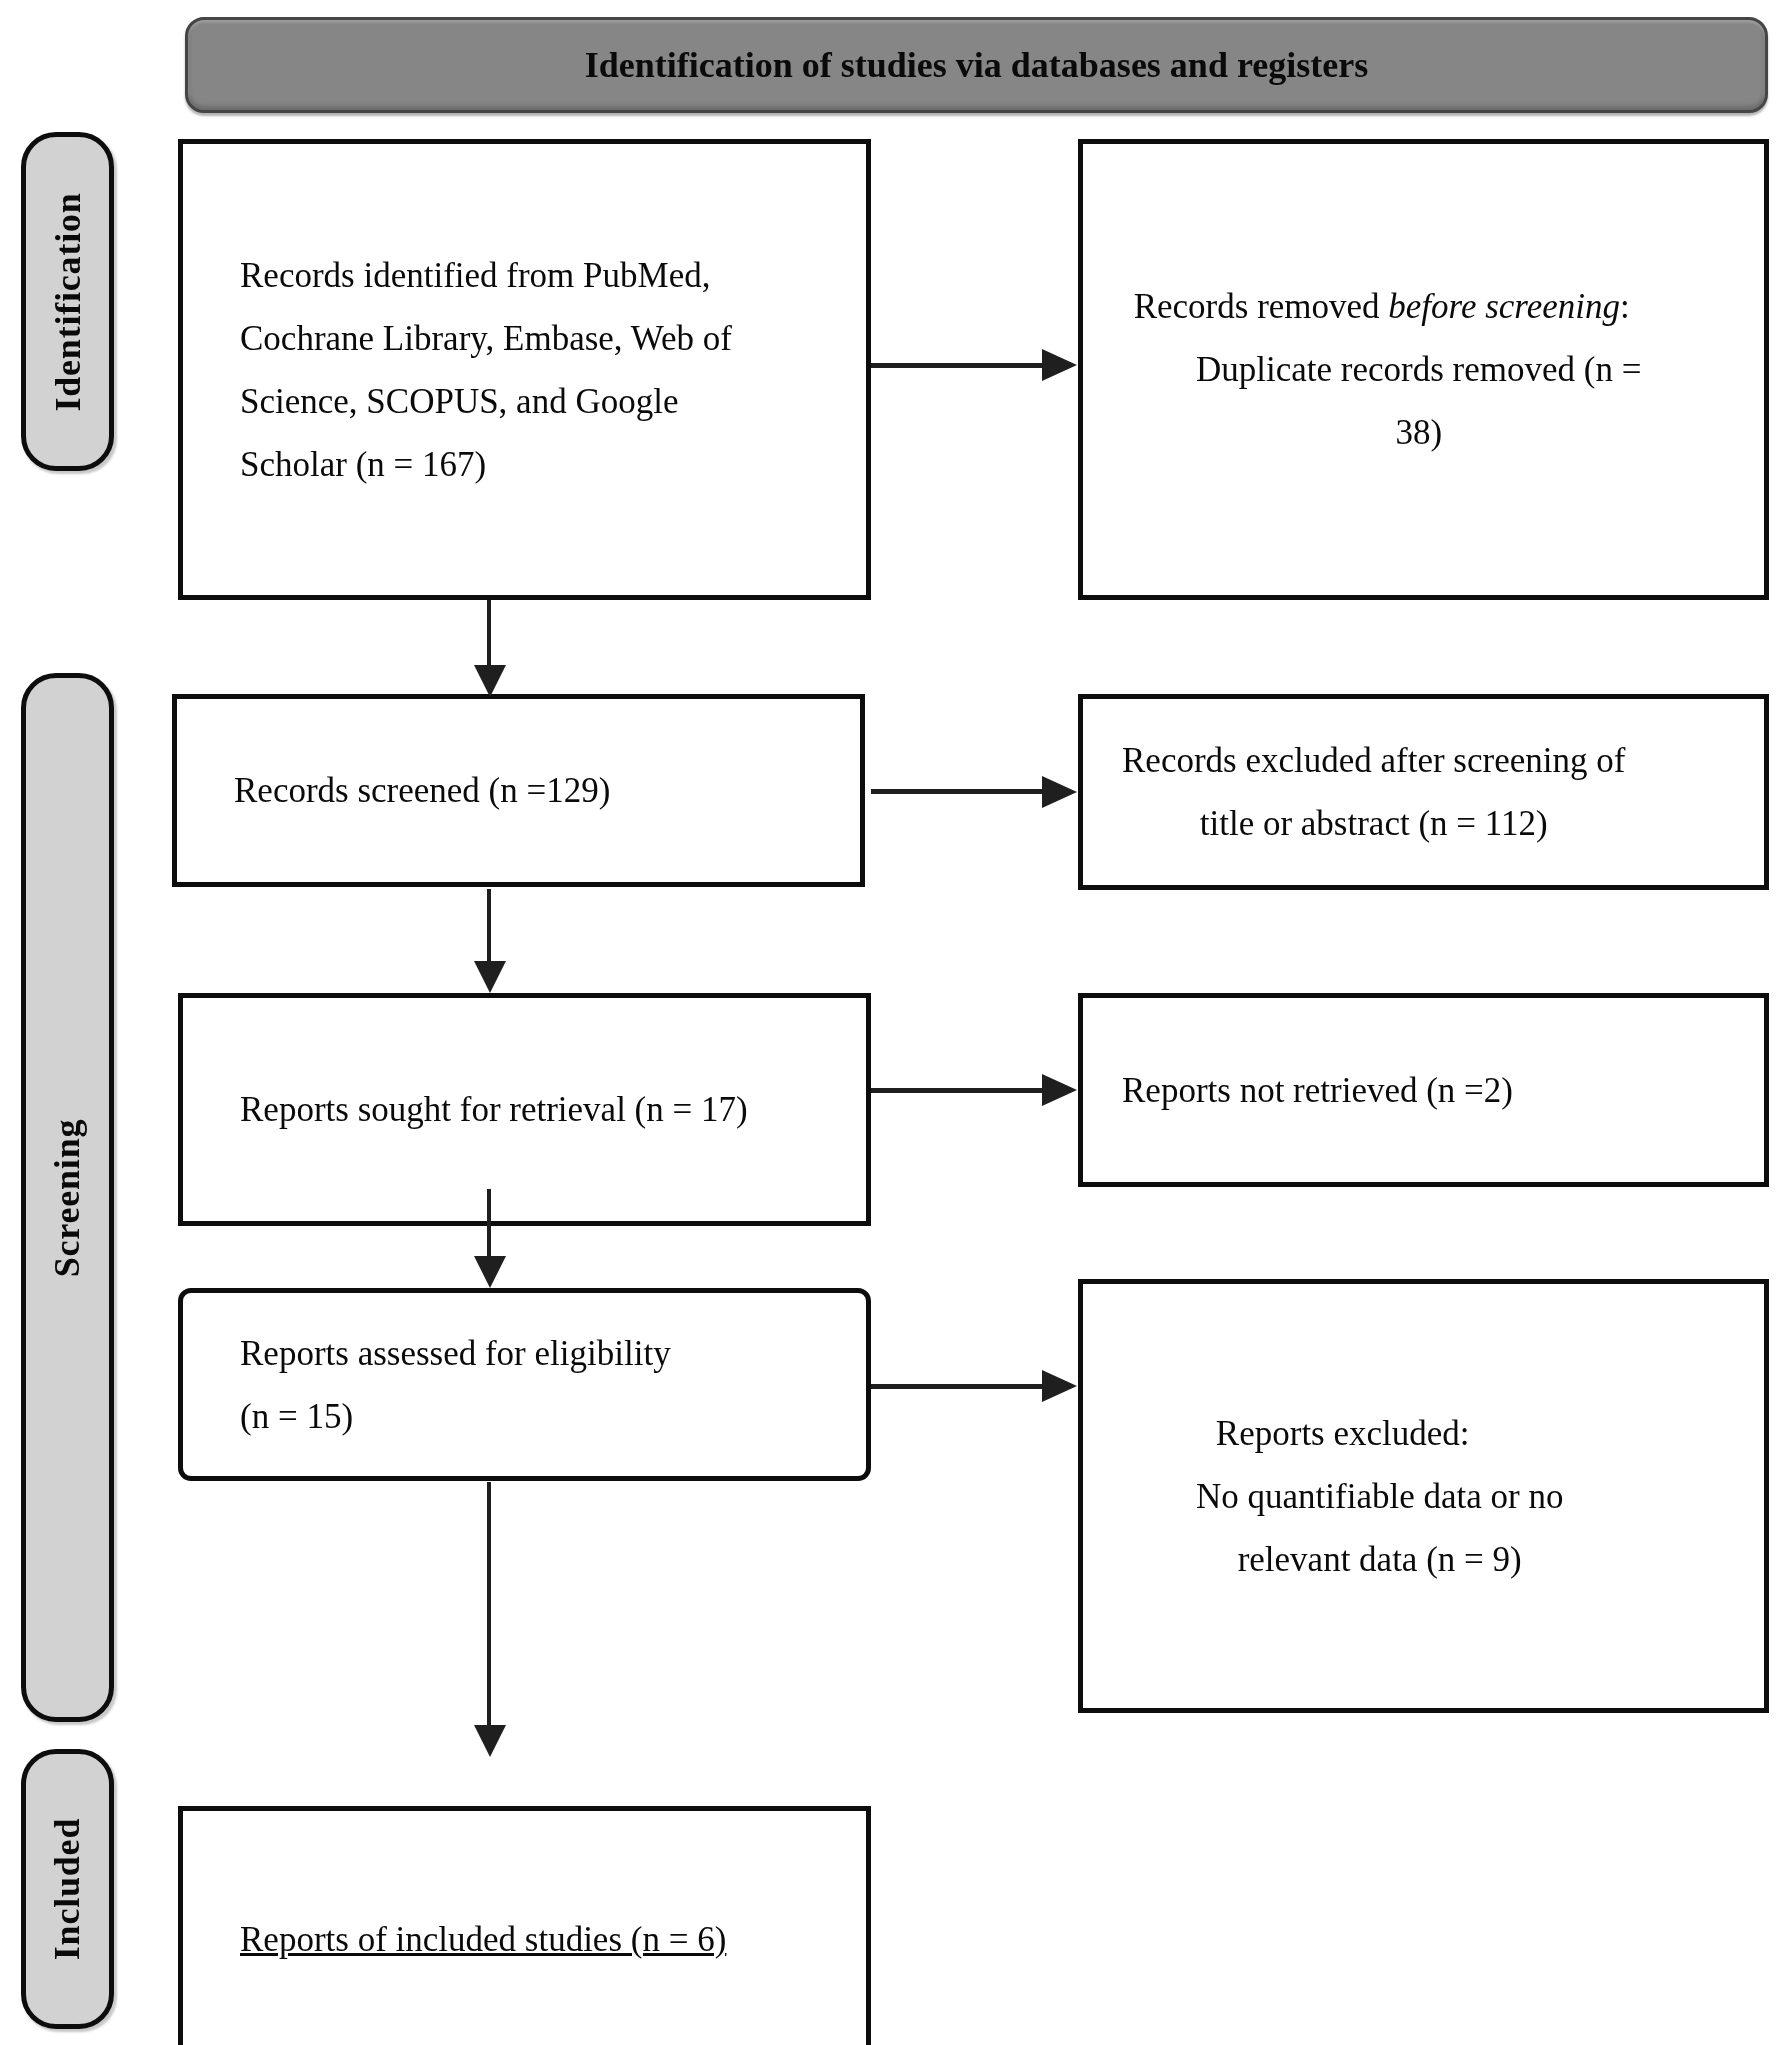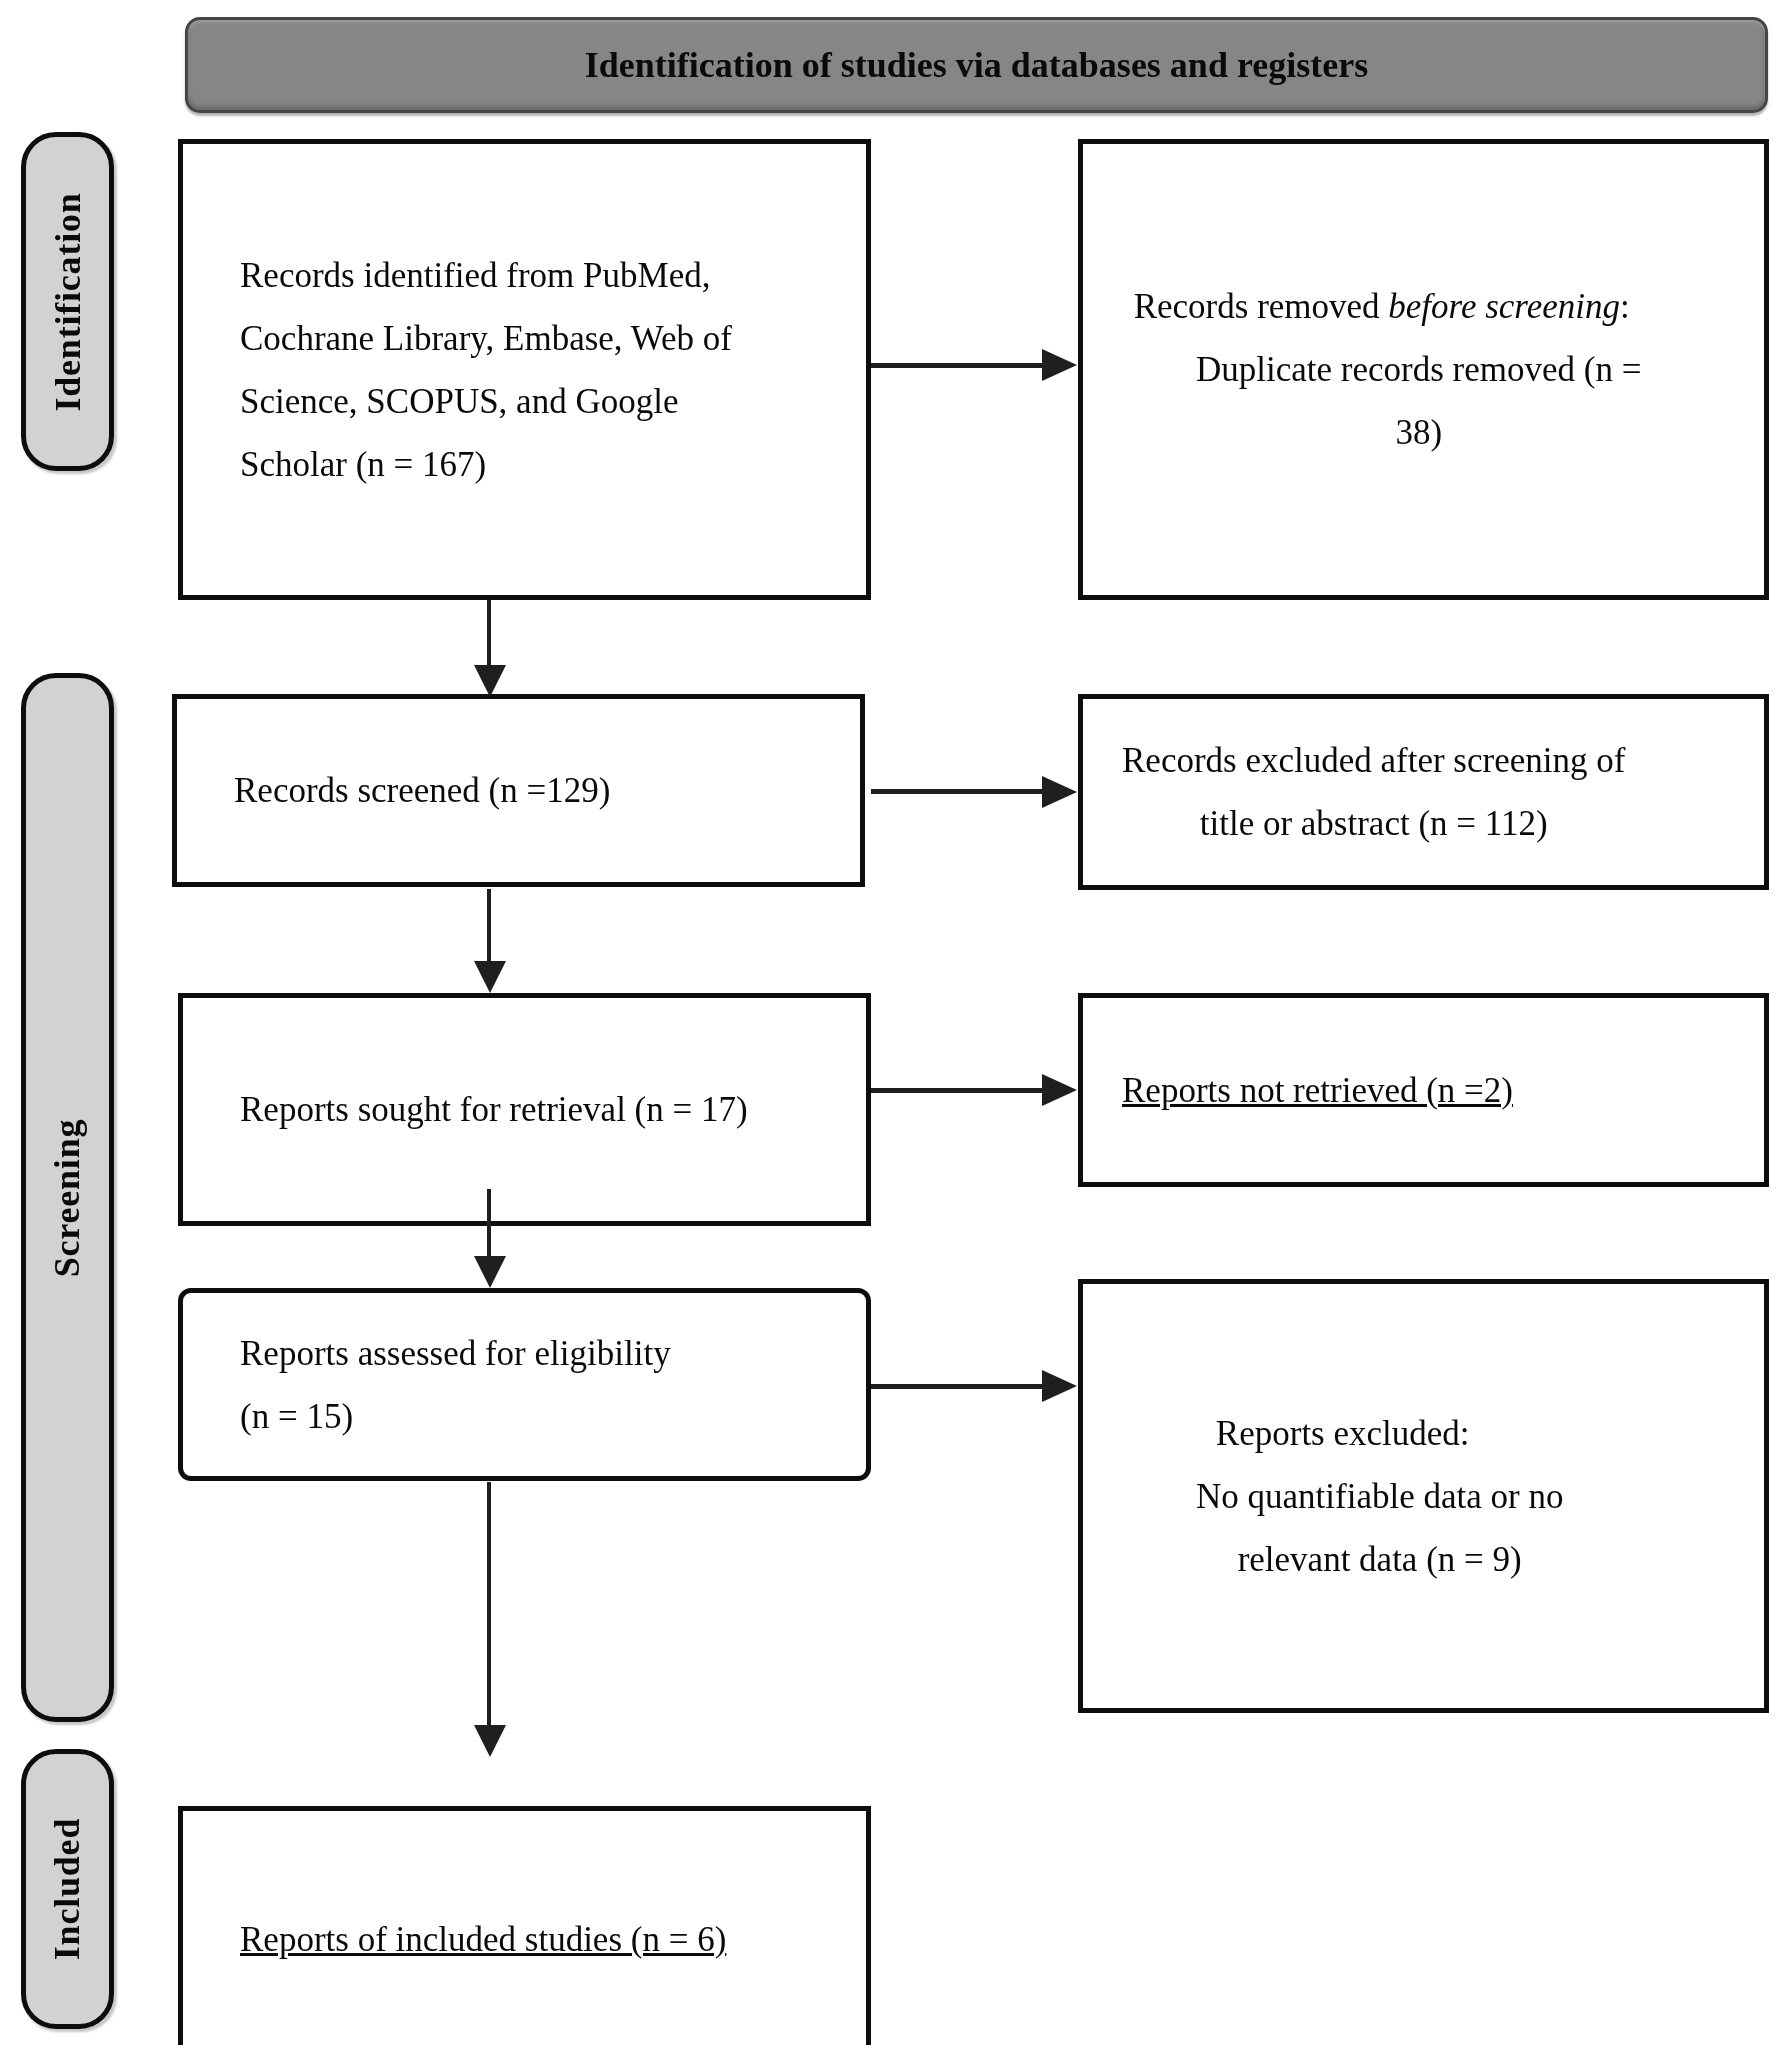--- a/index.html
+++ b/index.html
@@ -94,21 +94,21 @@
     border-top: 16px solid transparent;
     border-bottom: 16px solid transparent;
     border-left: 35px solid var(--arrow-color, #1f1f1f);
   }
 </style>
 </head>
 <body>
 
 <div class="canvas">
 
-  <div class="banner" style="left:185px; top:16.6px; width:1583px; height:96px;">
+  <div class="banner" style="left:185px; top:16.6px; width:1583px; height:96px;border-radius:19px;">
     <span class="banner-text">Identification of studies via databases and registers</span>
   </div>
 
   <div class="stage" style="left:21px; top:132px; width:93px; height:339px;">
     <span class="stage-label">Identification</span>
   </div>
   <div class="stage" style="left:21px; top:673px; width:93px; height:1049px;">
     <span class="stage-label">Screening</span>
   </div>
   <div class="stage" style="left:21px; top:1749px; width:93px; height:280px;">
@@ -133,21 +133,21 @@
     <div class="box-text pad-l">Records screened (n =129)</div>
   </div>
   <div class="box" style="left:1078px; top:694px; width:691px; height:196px;">
     <div class="box-text pad-r">Records excluded after screening of
 title or abstract (n = 112)</div>
   </div>
 
   <div class="box" style="left:178px; top:993px; width:693px; height:233px;">
     <div class="box-text pad-l">Reports sought for retrieval (n = 17)</div>
   </div>
-  <div class="box" style="left:1078px; top:993px; width:691px; height:194px;text-decoration:underline;">
+  <div class="box" style="left:1078px; top:993px; width:691px; height:194px;">
     <div class="box-text pad-r">Reports not retrieved (n =2)</div>
   </div>
 
   <div class="box" style="left:178px; top:1288px; width:693px; height:193px;border-radius:13px;">
     <div class="box-text pad-l">Reports assessed for eligibility
 (n = 15)</div>
   </div>
   <div class="box" style="left:1078px; top:1279px; width:691px; height:434px;">
     <div class="pad-r">
       <p class="line box-text">Reports excluded:</p>

